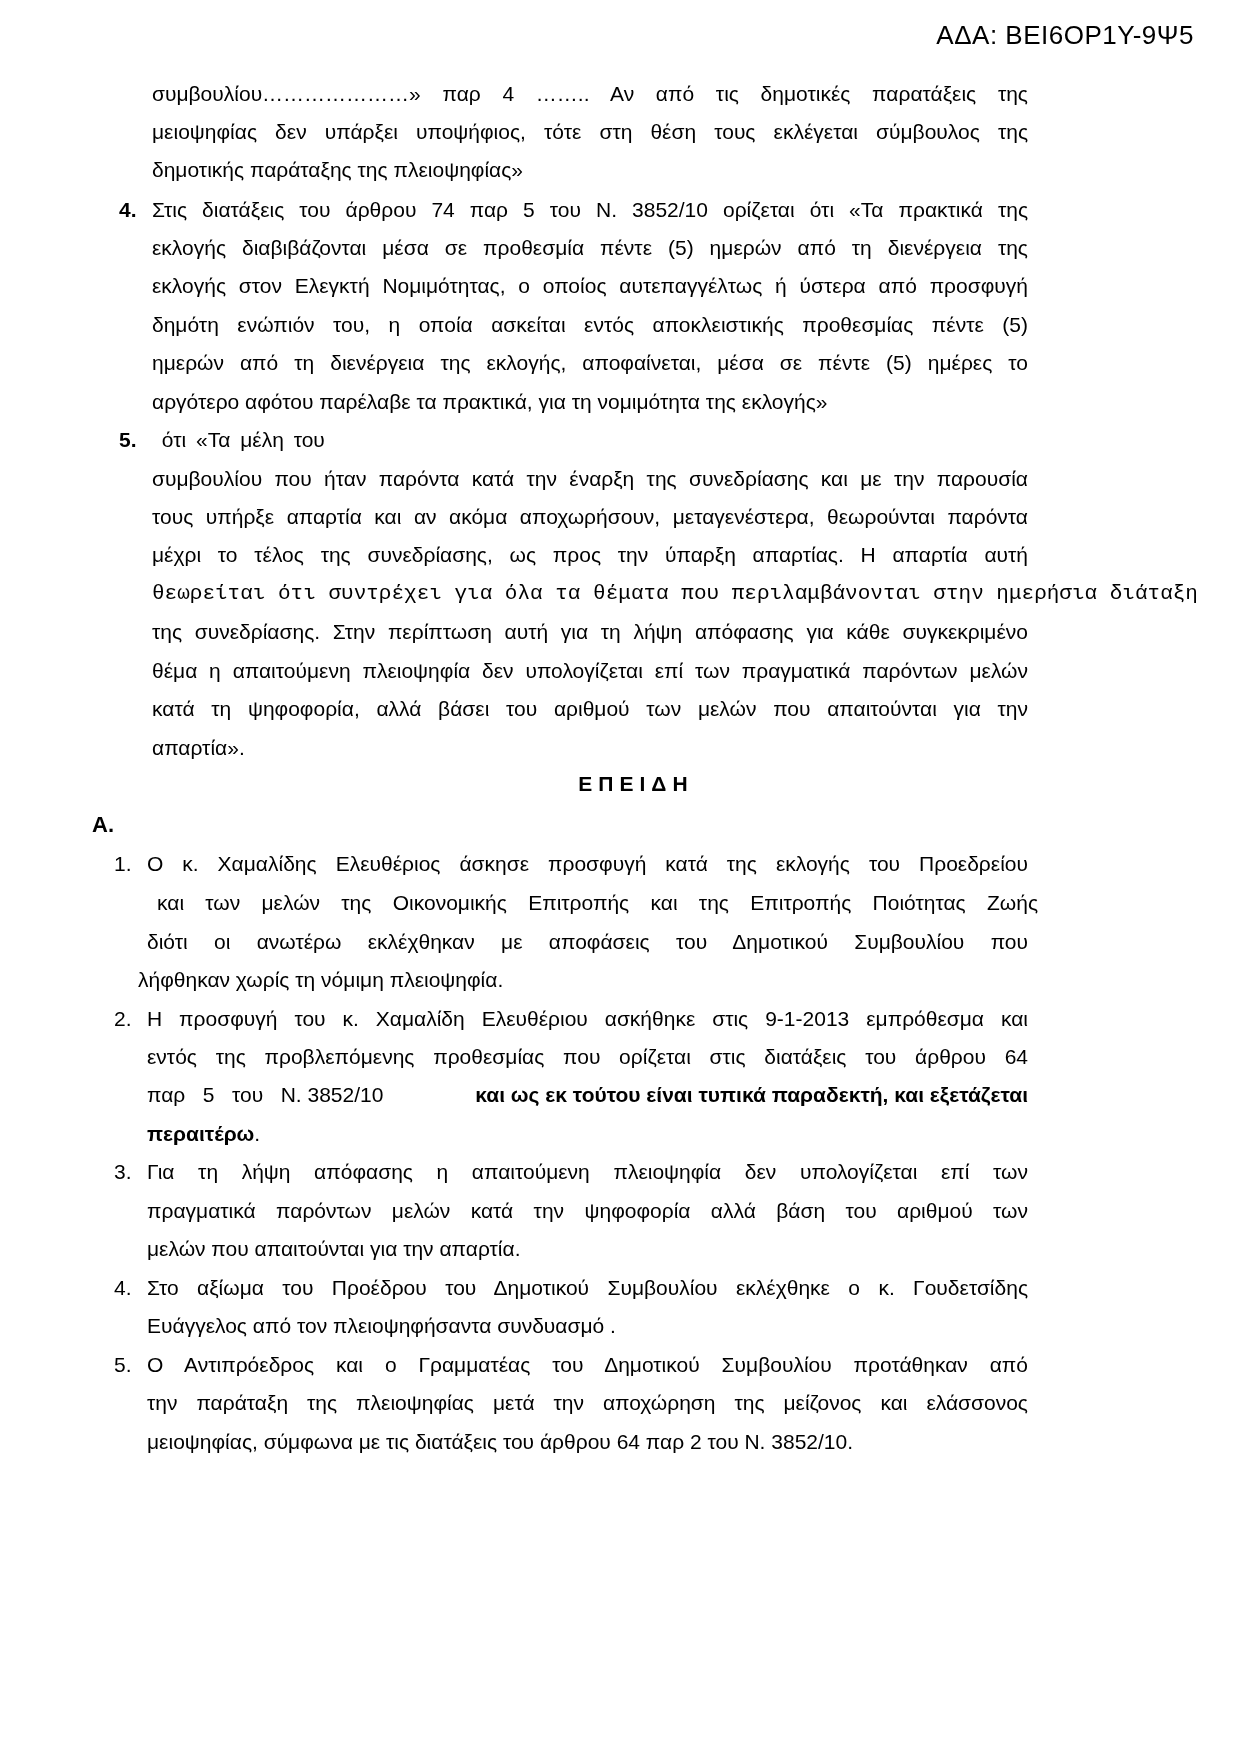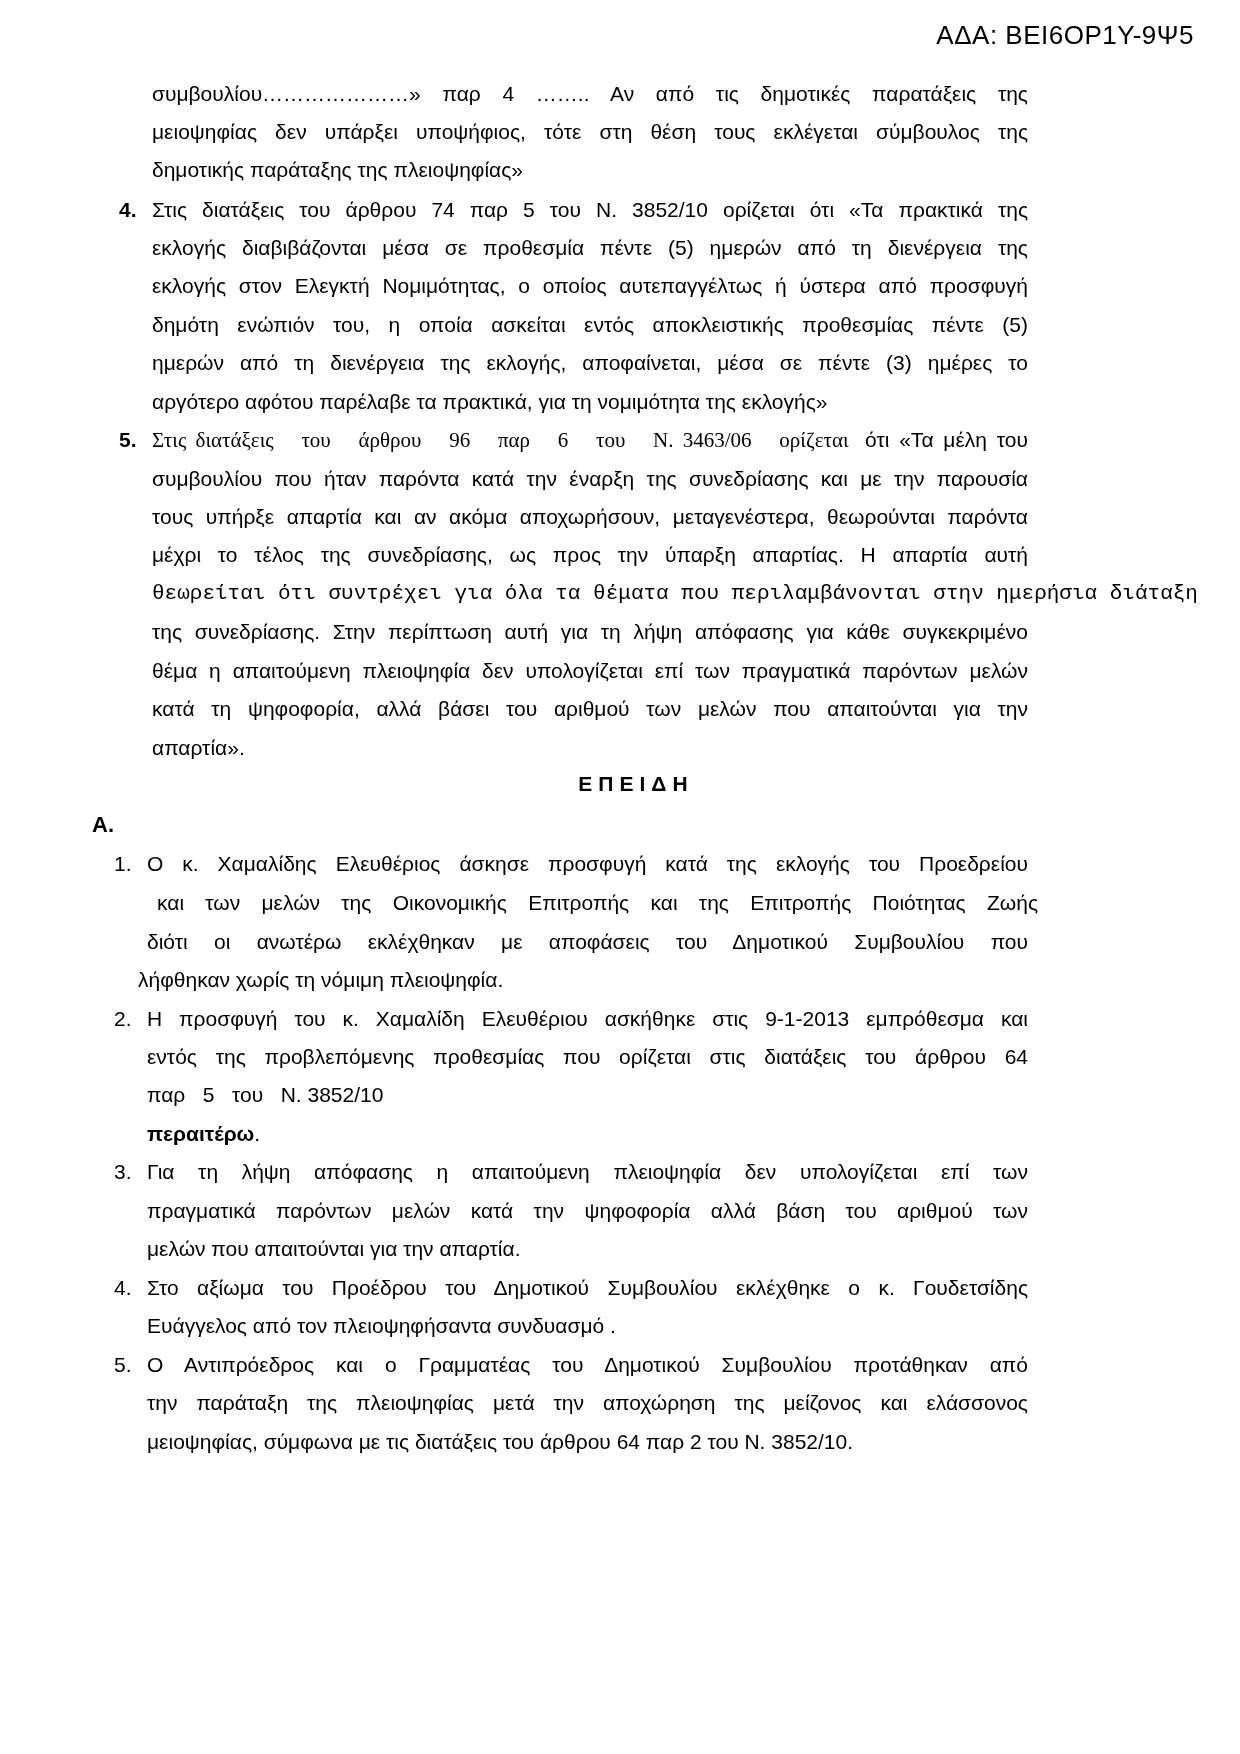--- a/index.html
+++ b/index.html
@@ -73,28 +73,27 @@
     <div class="line just" style="left:152px; top:118px; width:876px;">μειοψηφίας  δεν  υπάρξει  υποψήφιος,  τότε  στη  θέση  τους  εκλέγεται  σύμβουλος  της</div>
     <div class="line" style="left:152px; top:156px;">δημοτικής παράταξης της πλειοψηφίας»</div>
   </div>
 
   <div>
     <div class="num bold" style="left:119px; top:196px;">4.</div>
     <div class="line just" style="left:152px; top:196px; width:876px;">Στις διατάξεις  του  άρθρου  74  παρ  5  του  Ν. 3852/10  ορίζεται  ότι «Τα πρακτικά της</div>
     <div class="line just" style="left:152px; top:234px; width:876px;">εκλογής  διαβιβάζονται  μέσα  σε  προθεσμία  πέντε  (5)  ημερών  από  τη  διενέργεια  της</div>
     <div class="line just" style="left:152px; top:272px; width:876px;">εκλογής στον Ελεγκτή Νομιμότητας, ο οποίος αυτεπαγγέλτως ή ύστερα από προσφυγή</div>
     <div class="line just" style="left:152px; top:311px; width:876px;">δημότη  ενώπιόν  του,  η  οποία  ασκείται  εντός  αποκλειστικής  προθεσμίας  πέντε  (5)</div>
-    <div class="line just" style="left:152px; top:349px; width:876px;">ημερών  από  τη  διενέργεια  της  εκλογής,  αποφαίνεται,  μέσα  σε  πέντε  (3)  ημέρες  το</div>
+    <div class="line just" style="left:152px; top:349px; width:876px;">ημερών  από  τη  διενέργεια  της  εκλογής,  αποφαίνεται,  μέσα  σε  πέντε  (5)  ημέρες  το</div>
     <div class="line" style="left:152px; top:388px;">αργότερο αφότου παρέλαβε τα πρακτικά, για τη νομιμότητα της εκλογής»</div>
   </div>
 
   <div>
     <div class="num bold" style="left:119px; top:426px;">5.</div>
     <div class="line" style="left:152px; top:426px; width:876px; display:flex; justify-content:space-between;">
-      <span class="serif" style="white-space:pre; word-spacing:4px;">Στις διατάξεις   του   άρθρου   96   παρ   6   του   Ν. 3463/06   ορίζεται</span>
       <span style="white-space:pre; word-spacing:4px;"> ότι «Τα μέλη του</span>
     </div>
     <div class="line just" style="left:152px; top:465px; width:876px;">συμβουλίου που ήταν παρόντα κατά την έναρξη της συνεδρίασης και με την παρουσία</div>
     <div class="line just" style="left:152px; top:503px; width:876px;">τους υπήρξε απαρτία και αν ακόμα αποχωρήσουν, μεταγενέστερα, θεωρούνται παρόντα</div>
     <div class="line just" style="left:152px; top:541px; width:876px;">μέχρι  το  τέλος  της  συνεδρίασης,  ως  προς  την  ύπαρξη  απαρτίας.  Η  απαρτία  αυτή</div>
     <div class="line just" style="left:152px; top:580px; width:876px;font-family:Liberation Mono, monospace;">θεωρείται ότι συντρέχει για όλα τα θέματα που περιλαμβάνονται στην ημερήσια διάταξη</div>
     <div class="line just" style="left:152px; top:618px; width:876px;">της συνεδρίασης. Στην περίπτωση αυτή για τη λήψη απόφασης για κάθε συγκεκριμένο</div>
     <div class="line just" style="left:152px; top:657px; width:876px;">θέμα η απαιτούμενη πλειοψηφία δεν υπολογίζεται επί των πραγματικά παρόντων μελών</div>
     <div class="line just" style="left:152px; top:695px; width:876px;">κατά  τη  ψηφοφορία,  αλλά  βάσει  του  αριθμού  των  μελών  που  απαιτούνται  για  την</div>
     <div class="line" style="left:152px; top:734px;text-align:center;">απαρτία».</div>
@@ -111,20 +110,21 @@
     <div class="line just" style="left:147px; top:928px; width:881px;">διότι  οι  ανωτέρω  εκλέχθηκαν  με  αποφάσεις  του  Δημοτικού  Συμβουλίου  που</div>
     <div class="line" style="left:138px; top:966px;text-align:center;">λήφθηκαν  χωρίς  τη  νόμιμη  πλειοψηφία.</div>
   </div>
 
   <div>
     <div class="num" style="left:114px; top:1005px;">2.</div>
     <div class="line just" style="left:147px; top:1005px; width:881px;">Η  προσφυγή  του  κ. Χαμαλίδη  Ελευθέριου  ασκήθηκε  στις  9-1-2013   εμπρόθεσμα  και</div>
     <div class="line just" style="left:147px; top:1043px; width:881px;">εντός  της  προβλεπόμενης  προθεσμίας  που  ορίζεται  στις  διατάξεις  του  άρθρου  64</div>
     <div class="line" style="left:147px; top:1081px; width:881px; display:flex; justify-content:space-between;">
       <span style="white-space:pre;">παρ   5   του   Ν. 3852/10  </span>
+      <span class="bold" style="white-space:pre;"> και ως εκ τούτου είναι τυπικά παραδεκτή, και εξετάζεται</span>
     </div>
     <div class="line" style="left:147px; top:1120px;">
       <span class="bold">περαιτέρω</span><span>.</span>
     </div>
   </div>
 
   <div>
     <div class="num" style="left:114px; top:1158px;">3.</div>
     <div class="line just" style="left:147px; top:1158px; width:881px;">Για  τη  λήψη  απόφασης  η  απαιτούμενη  πλειοψηφία  δεν  υπολογίζεται  επί  των</div>
     <div class="line just" style="left:147px; top:1197px; width:881px;">πραγματικά  παρόντων  μελών  κατά  την  ψηφοφορία  αλλά  βάση του αριθμού των</div>

